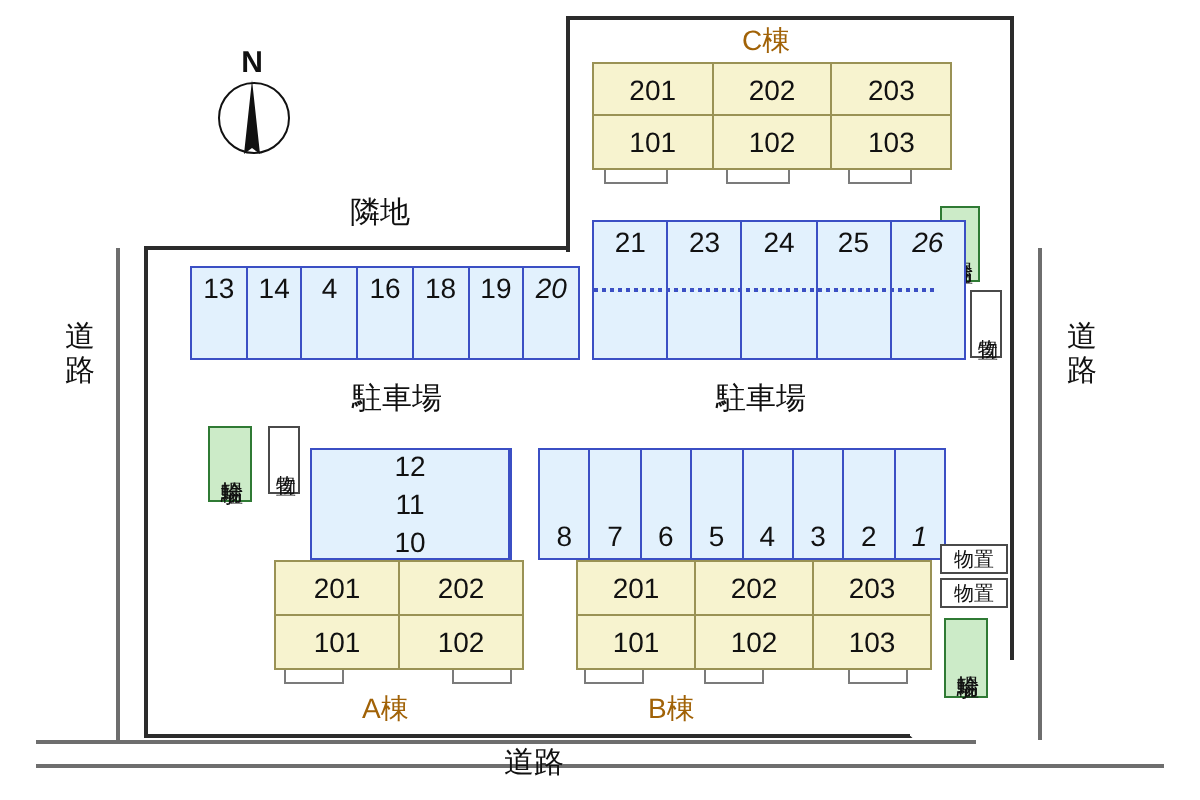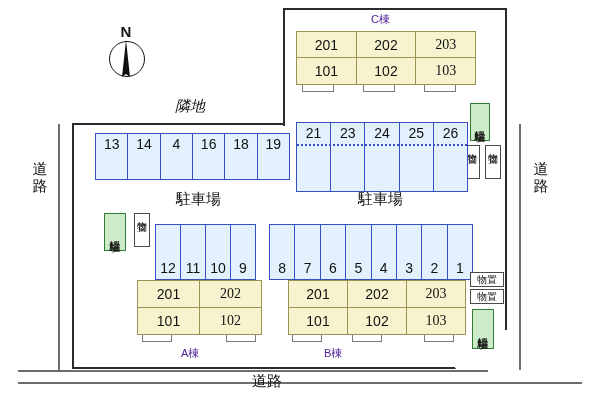--- a/index.html
+++ b/index.html
@@ -33,43 +33,43 @@
 
   
   .lbl{position:absolute;color:#111;font-size:15px;white-space:nowrap;}
 
   
   .bldg{position:absolute;background:#f7f3cf;border:1px solid #9a9255;box-sizing:border-box;
         display:flex;flex-direction:column;}
   .bldg-row{display:flex;flex:1;}
   .unit{flex:1;border-right:1px solid #9a9255;display:flex;align-items:center;justify-content:center;
         font-size:14px;color:#111;box-sizing:border-box;text-align:center;}
-  .unit:last-child{border-right:none;font-family:Liberation Serif, serif;}
+  .unit:last-child{border-right:none;}
   .bldg-row.top .unit{border-bottom:1px solid #9a9255;}
-  .bldg-name{position:absolute;font-size:11px;color:#4c1d95;white-space:nowrap;}
+  .bldg-name{position:absolute;font-size:14px;color:#a16207;white-space:nowrap;}
 
   
   .notch{position:absolute;height:7px;border:1px solid #7b7b7b;border-top:none;background:#ffffff;box-sizing:border-box;}
 
   
   .park{position:absolute;background:#e2f1fd;border:1px solid #3b4fc4;box-sizing:border-box;display:flex;}
   .stall{flex:1;border-right:1px solid #3b4fc4;display:flex;justify-content:center;
          font-size:14px;color:#111;box-sizing:border-box;padding-top:2px;}
-  .stall:last-child{border-right:none;}
+  .stall:last-child{border-right:none;font-style:italic;}
   .stall.bottomnum{align-items:flex-end;padding-top:0;padding-bottom:3px;}
   .dashline{position:absolute;border-top:2px dotted #3b4fc4;}
 
   
   .bike{position:absolute;background:#ccebc8;border:1px solid #2f7a34;box-sizing:border-box;
         display:flex;align-items:center;justify-content:center;}
   .vtext{writing-mode:vertical-rl;text-orientation:upright;font-size:11px;line-height:12px;color:#111;letter-spacing:0;}
 
   
   .store{position:absolute;background:#ffffff;border:1px solid #4a4a4a;box-sizing:border-box;
-         display:flex;justify-content:center;}
+         display:flex;align-items:center;justify-content:center;}
   .store .vtext{font-size:10px;line-height:11px;}
   .store .htext{font-size:10px;color:#111;white-space:nowrap;}
 
   
   #compass{position:absolute;left:103px;top:24px;width:46px;height:62px;}
   #compass .n{position:absolute;left:0;top:0;width:46px;text-align:center;font-size:15px;
      font-weight:bold;color:#111;line-height:15px;}
   #compass .ring{position:absolute;left:6px;top:17px;width:34px;height:34px;border:1.6px solid #111;border-radius:50%;}
 </style>
 </head>
@@ -93,21 +93,21 @@
   <div class="road-label" style="left:252px;top:372px;">道路</div>
 
   <div id="compass">
     <div class="n">N</div>
     <div class="ring"></div>
     <svg width="46" height="62" style="position:absolute;left:0;top:0;">
       <polygon points="23,16 27,53 23,50 19,53" fill="#111111"></polygon>
     </svg>
   </div>
 
-  <div class="lbl" style="left:175px;top:97px;font-style:italic;">隣地</div>
+  <div class="lbl" style="left:175px;top:97px;">隣地</div>
 
   <div class="bldg" style="left:296px;top:31px;width:180px;height:54px;">
     <div class="bldg-row top">
       <div class="unit">201</div>
       <div class="unit">202</div>
       <div class="unit">203</div>
     </div>
     <div class="bldg-row">
       <div class="unit">101</div>
       <div class="unit">102</div>
@@ -129,42 +129,43 @@
     <span class="vtext">物置</span>
   </div>
 
   <div class="park" style="left:95px;top:133px;width:195px;height:47px;">
     <div class="stall">13</div>
     <div class="stall">14</div>
     <div class="stall">4</div>
     <div class="stall">16</div>
     <div class="stall">18</div>
     <div class="stall">19</div>
-  </div>
-
-  <div class="park" style="left:296px;top:122px;width:172px;height:70px;justify-content:space-between;">
+    <div class="stall">20</div>
+  </div>
+
+  <div class="park" style="left:296px;top:110px;width:187px;height:70px;justify-content:space-between;">
     <div class="stall">21</div>
     <div class="stall">23</div>
     <div class="stall">24</div>
     <div class="stall">25</div>
     <div class="stall">26</div>
   </div>
   <div class="dashline" style="left:297px;top:144px;width:170px;"></div>
 
   <div class="lbl" style="left:176px;top:190px;">駐車場</div>
   <div class="lbl" style="left:358px;top:190px;">駐車場</div>
 
   <div class="bike" style="left:104px;top:213px;width:22px;height:38px;">
     <span class="vtext">駐輪場</span>
   </div>
   <div class="store" style="left:134px;top:213px;width:16px;height:34px;">
     <span class="vtext">物置</span>
   </div>
 
-  <div class="park" style="left:155px;top:224px;width:101px;height:56px;">
+  <div class="park" style="left:155px;top:224px;width:101px;height:56px;flex-direction:column;">
     <div class="stall bottomnum">12</div>
     <div class="stall bottomnum">11</div>
     <div class="stall bottomnum">10</div>
     <div class="stall bottomnum">9</div>
   </div>
 
   <div class="park" style="left:269px;top:224px;width:204px;height:56px;">
     <div class="stall bottomnum">8</div>
     <div class="stall bottomnum">7</div>
     <div class="stall bottomnum">6</div>

